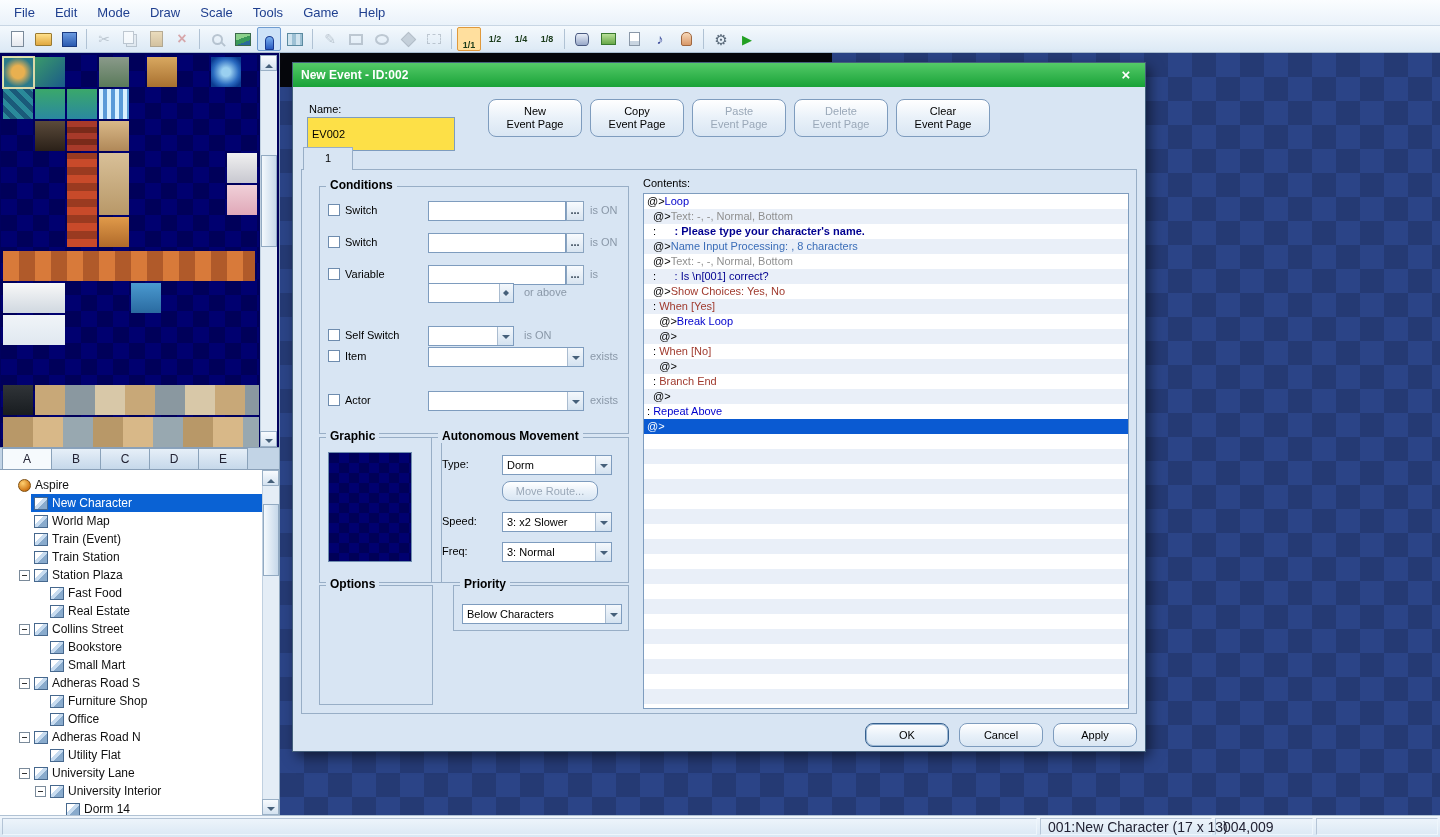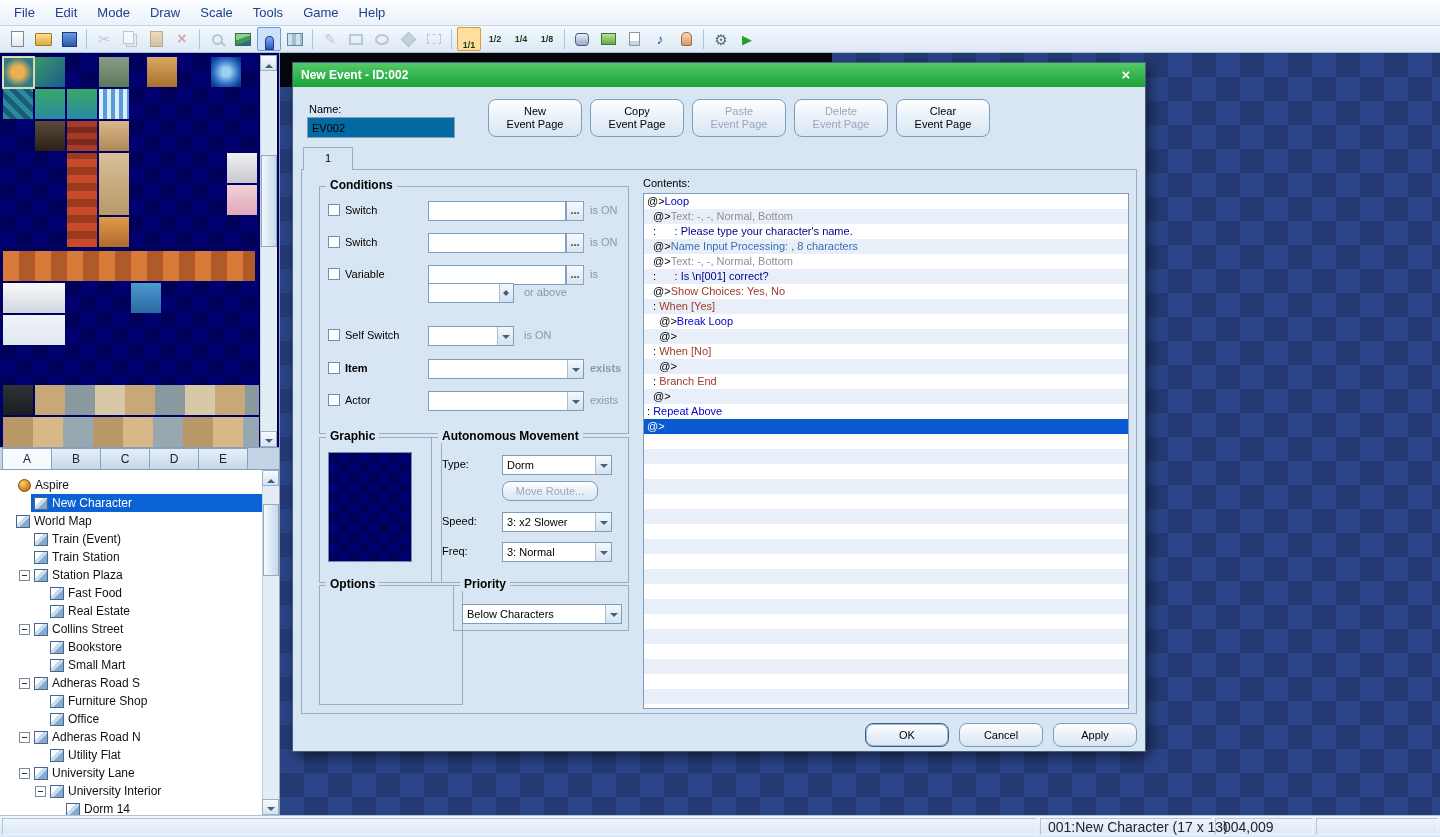--- a/index.html
+++ b/index.html
@@ -140,21 +140,21 @@
               background-size:48px 48px; }
   .map-view::before { content:""; position:absolute; left:0; top:0; width:552px; height:34px; background:#06070c; }
 
   
   .dialog { position:absolute; left:292px; top:62px; width:854px; height:690px; background:#d8e5f3;
             border:1px solid #44607c; box-shadow:4px 5px 12px rgba(0,0,0,.5); font-size:11px; }
   .titlebar { position:absolute; left:0; top:0; right:0; height:24px; display:flex; align-items:center;
               background:linear-gradient(#54ca68,#19a238); color:#fff; font-weight:bold; font-size:12px; padding:0 8px; }
   .close-x { margin-left:auto; width:22px; height:18px; text-align:center; line-height:17px; font-size:15px; font-weight:bold; }
   .name-label { position:absolute; left:16px; top:40px; }
-  .name-input { position:absolute; left:14px; top:54px; width:148px; height:21px; border:1px solid #7e9cbe; background:#0369a1;
+  .name-input { position:absolute; left:14px; top:54px; width:148px; height:34px; border:1px solid #7e9cbe; background:#fde047;
                 font-family:inherit; font-size:11px; padding:0 4px; }
   .page-buttons { position:absolute; left:195px; top:36px; display:flex; gap:8px; }
   .btn { background:linear-gradient(#ffffff,#e9f1f9 50%,#d9e6f3); border:1px solid #7e9cbe; border-radius:8px;
          display:flex; align-items:center; justify-content:center; color:#000; font-size:11px; }
   .btn.disabled { color:#9aa8b8; }
   .page-btn { width:94px; height:38px; flex-direction:column; line-height:13px; }
   .dlg-tab { position:absolute; left:10px; top:84px; width:50px; height:23px; background:#d8e5f3;
              border:1px solid #98aec6; border-bottom:none; z-index:2; text-align:center; line-height:21px; }
   .pane { position:absolute; left:8px; top:106px; width:836px; height:545px; border:1px solid #98aec6; }
   .groupbox { position:absolute; border:1px solid #98aec6; }
@@ -336,21 +336,21 @@
                 <span class="tree-label" data-name="tree-item-label">Aspire</span>
               </span>
             </div>
             <div class="tree-row selected" data-name="tree-item" style="padding-left: 18px;">
               <span class="expander" data-name="tree-expander-spacer"></span>
               <span class="hl">
                 <span class="tree-ic map" data-name="map-icon"></span>
                 <span class="tree-label" data-name="tree-item-label">New Character</span>
               </span>
             </div>
-            <div class="tree-row" data-name="tree-item" style="">
+            <div class="tree-row" data-name="tree-item" style="padding-left: 18px;">
               <span class="expander" data-name="tree-expander-spacer"></span>
               <span class="hl">
                 <span class="tree-ic map" data-name="map-icon"></span>
                 <span class="tree-label" data-name="tree-item-label">World Map</span>
               </span>
             </div>
             <div class="tree-row" data-name="tree-item" style="padding-left: 18px;">
               <span class="expander" data-name="tree-expander-spacer"></span>
               <span class="hl">
                 <span class="tree-ic map" data-name="map-icon"></span>
@@ -542,21 +542,21 @@
       </div>
       <div class="cond-row" style="top:139px;">
         <span class="cb" data-name="self-switch-checkbox"></span>
         <span class="cond-label" data-name="self-switch-label">Self Switch</span>
         <span class="dd" style="left:100px;width:86px;" data-name="self-switch-select">
             <span class="dd-text"></span>
             <span class="dd-btn" data-name="chevron-down-icon"></span>
           </span>
         <span class="cond-suffix" style="left:196px;" data-name="self-switch-suffix">is ON</span>
       </div>
-      <div class="cond-row" style="top:172px;font-weight:bold;">
+      <div class="cond-row" style="top:160px;">
         <span class="cb" data-name="item-checkbox"></span>
         <span class="cond-label" data-name="item-label">Item</span>
         <span class="dd" style="left:100px;width:156px;" data-name="item-select">
             <span class="dd-text"></span>
             <span class="dd-btn" data-name="chevron-down-icon"></span>
           </span>
         <span class="cond-suffix" style="left:262px;" data-name="item-suffix">exists</span>
       </div>
       <div class="cond-row" style="top:204px;">
         <span class="cb" data-name="actor-checkbox"></span>
@@ -587,38 +587,38 @@
           <span class="dd-text">3: x2 Slower</span>
           <span class="dd-btn" data-name="chevron-down-icon"></span>
         </span>
       <span class="mv-label" style="left:10px;top:107px;" data-name="movement-freq-label">Freq:</span>
       <span class="dd" style="left:70px;top:104px;width:110px;" data-name="movement-freq-select">
           <span class="dd-text">3: Normal</span>
           <span class="dd-btn" data-name="chevron-down-icon"></span>
         </span>
     </div>
 
-    <div class="groupbox" style="left:26px;top:522px;width:144px;height:120px;" data-name="options-group">
+    <div class="groupbox" style="left:26px;top:522px;width:114px;height:120px;" data-name="options-group">
       <span class="gb-title" data-name="options-title">Options</span>
     </div>
 
     <div class="groupbox" style="left:160px;top:522px;width:176px;height:46px;" data-name="priority-group">
       <span class="gb-title" data-name="priority-title">Priority</span>
       <span class="dd" style="left:8px;top:18px;width:160px;" data-name="priority-select">
           <span class="dd-text">Below Characters</span>
           <span class="dd-btn" data-name="chevron-down-icon"></span>
         </span>
     </div>
 
 
     <div class="contents-label" data-name="contents-label">Contents:</div>
     <div class="contents-list" data-name="contents-list">
         <div class="ev-line" data-name="event-command-line"><span class="pre">@&gt;</span><span style="color: rgb(0, 0, 204);">Loop</span></div>
         <div class="ev-line" data-name="event-command-line"><span class="pre">  @&gt;</span><span style="color: rgb(144, 144, 144);">Text: -, -, Normal, Bottom</span></div>
-        <div class="ev-line" data-name="event-command-line"><span class="pre">  :      </span><span style="color: rgb(0, 0, 144);">: Please type your character's name.</span></div>
+        <div class="ev-line" data-name="event-command-line"><span class="pre">  :      </span><span style="color: rgb(0, 0, 144); font-weight: bold;">: Please type your character's name.</span></div>
         <div class="ev-line" data-name="event-command-line"><span class="pre">  @&gt;</span><span style="color: rgb(58, 109, 184);">Name Input Processing: , 8 characters</span></div>
         <div class="ev-line" data-name="event-command-line"><span class="pre">  @&gt;</span><span style="color: rgb(144, 144, 144);">Text: -, -, Normal, Bottom</span></div>
         <div class="ev-line" data-name="event-command-line"><span class="pre">  :      </span><span style="color: rgb(0, 0, 144);">: Is \n[001] correct?</span></div>
         <div class="ev-line" data-name="event-command-line"><span class="pre">  @&gt;</span><span style="color: rgb(160, 58, 46);">Show Choices: Yes, No</span></div>
         <div class="ev-line" data-name="event-command-line"><span class="pre">  : </span><span style="color: rgb(160, 58, 46);">When [Yes]</span></div>
         <div class="ev-line" data-name="event-command-line"><span class="pre">    @&gt;</span><span style="color: rgb(0, 0, 204);">Break Loop</span></div>
         <div class="ev-line" data-name="event-command-line"><span class="pre">    @&gt;</span><span style="color: rgb(0, 0, 0);"></span></div>
         <div class="ev-line" data-name="event-command-line"><span class="pre">  : </span><span style="color: rgb(160, 58, 46);">When [No]</span></div>
         <div class="ev-line" data-name="event-command-line"><span class="pre">    @&gt;</span><span style="color: rgb(0, 0, 0);"></span></div>
         <div class="ev-line" data-name="event-command-line"><span class="pre">  : </span><span style="color: rgb(160, 58, 46);">Branch End</span></div>

